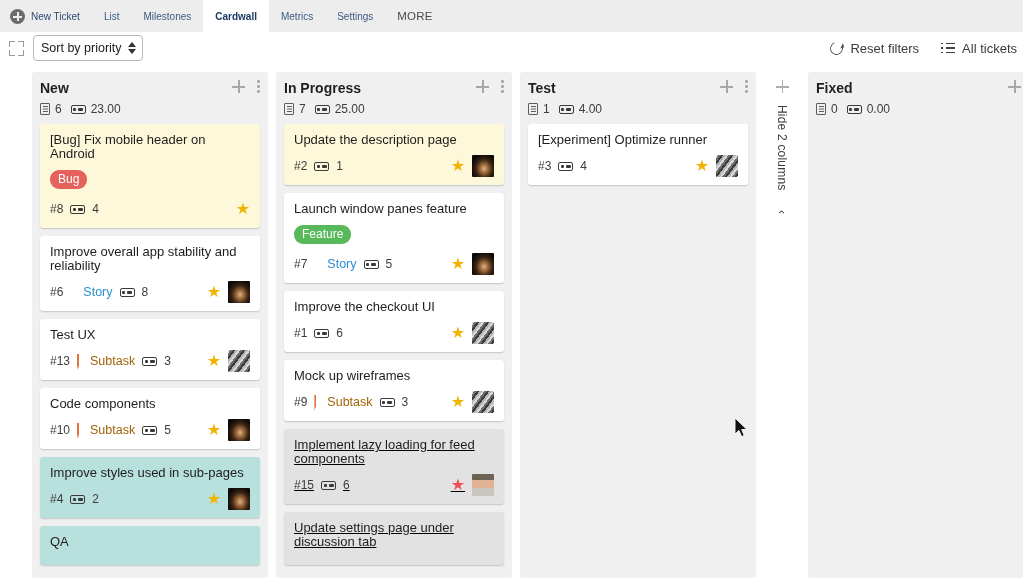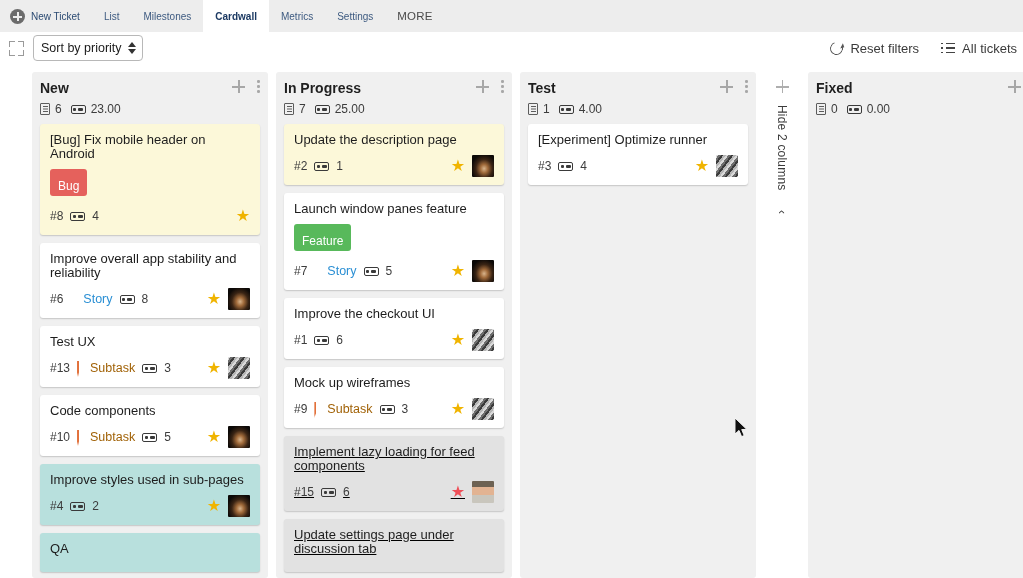--- a/index.html
+++ b/index.html
@@ -195,21 +195,21 @@
   }
   .card.yellow { background: #fcf8d9; }
   .card.teal   { background: #b8e0dd; }
   .card.grey   { background: #e2e2e2; text-decoration: underline; }
   .card-title {
     font-size: 13px; color: #1d1d1d; line-height: 14px;
     margin-bottom: 8px; word-wrap: break-word;
   }
   .tag {
     display: inline-block; font-size: 12px; color: #fff;
-    border-radius: 3px; padding: 10px 8px 3px; margin-bottom: 9px;
+    border-radius: 9px; padding: 2px 8px 3px; margin-bottom: 9px;
   }
   .tag.bug { background: #e5615c; }
   .tag.feature { background: #58b95b; }
 
   .card-foot { display: flex; align-items: center; gap: 7px; min-height: 22px; }
   .cid { font-size: 12px; color: #3c3c3c; }
   .type { display: flex; align-items: center; gap: 4px; font-size: 12.5px; }
   .type.story { color: #2a8fd4; }
   .type.subtask { color: #a16207; }
   .bm {

